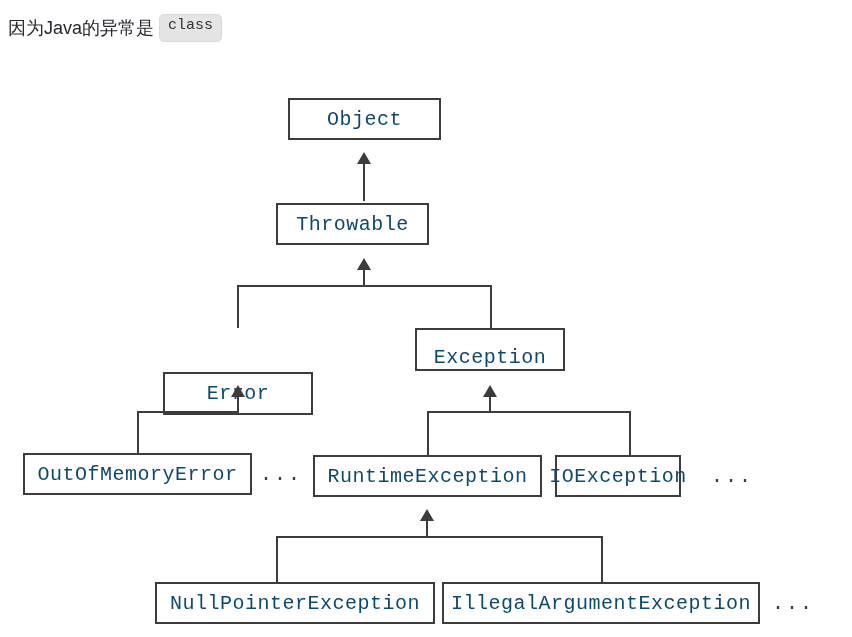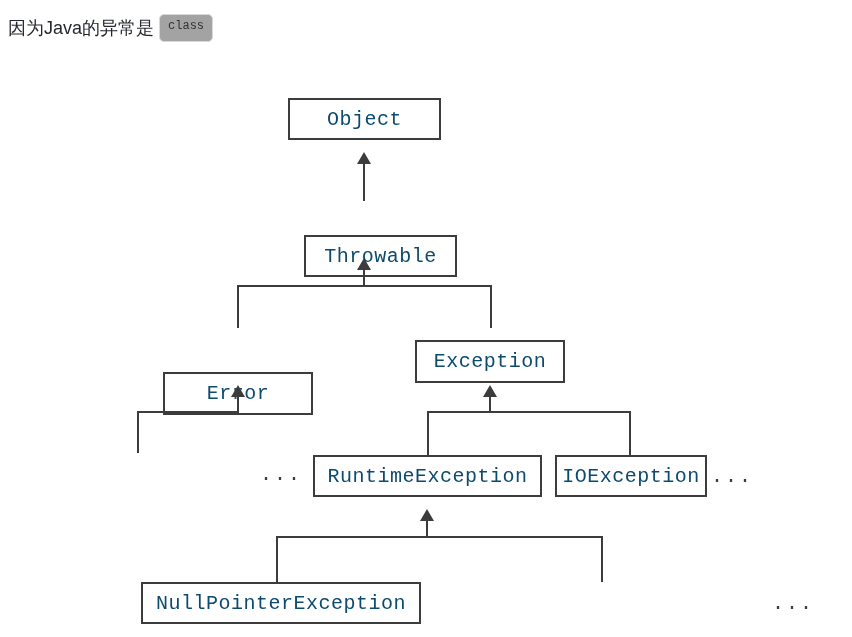--- a/index.html
+++ b/index.html
@@ -11,22 +11,22 @@
     font-family:"Liberation Mono","DejaVu Sans Mono",monospace;
   }
   .heading{
     position:absolute;left:8px;top:14px;
     font-family:"Liberation Sans","DejaVu Sans",sans-serif;
     font-size:18px;line-height:28px;color:#25292e;
     display:flex;white-space:pre;
   }
   .code-chip{
     font-family:"Liberation Mono","DejaVu Sans Mono",monospace;
-    font-size:12px;line-height:18px;color:#333333;
-    background:#a3a3a3;border:1px solid #d9d9d9;border-radius:5px;
+    font-size:15px;line-height:18px;color:#333333;
+    background:#e5e5e5;border:1px solid #d9d9d9;border-radius:5px;
     padding:2px 8px 3px 8px;margin:0 5px;
   }
   .node{
     position:absolute;box-sizing:border-box;
     border:2px solid #3c3c3c;background:#ffffff;
     display:flex;align-items:center;justify-content:center;
     font-size:20px;letter-spacing:0.5px;color:#0c4a6e;
     white-space:nowrap;
   }
   .seg{position:absolute;background:#3c3c3c;}
@@ -48,47 +48,53 @@
 
   <div class="heading">
     <span>因为Java的异常是</span>
     <span class="code-chip">class</span>
   </div>
 
   <div class="node" style="left:288px;top:98px;width:153px;height:42px;">
     <span>Object</span>
   </div>
 
-  <div class="node" style="left:304px;top:203px;width:153px;height:42px;margin-top:32px;">
+  <div class="node" style="left:276px;top:203px;width:153px;height:42px;">
     <span>Throwable</span>
   </div>
 
   <div class="node" style="left:163px;top:328px;width:150px;height:43px;margin-top:44px;">
     <span>Error</span>
   </div>
 
-  <div class="node" style="left:415px;top:340px;width:150px;height:43px;">
+  <div class="node" style="left:415px;top:328px;width:150px;height:43px;align-items:flex-end;">
     <span>Exception</span>
   </div>
 
+  <div class="node" style="left:23px;top:453px;width:229px;height:42px;">
+    <span>OutOfMemoryError</span>
+  </div>
   <div class="dots" style="left:260px;top:453px;height:42px;">...</div>
 
   <div class="node" style="left:313px;top:455px;width:229px;height:42px;">
     <span>RuntimeException</span>
   </div>
 
-  <div class="node" style="left:555px;top:455px;width:152px;height:42px;">
+  <div class="node" style="left:555px;top:455px;width:126px;height:42px;">
     <span>IOException</span>
   </div>
   <div class="dots" style="left:711px;top:455px;height:42px;">...</div>
 
-  <div class="node" style="left:141px;top:582px;width:280px;height:42px;">
+  <div class="node" style="left:155px;top:582px;width:280px;height:42px;">
     <span>NullPointerException</span>
   </div>
 
+  <div class="node" style="left:442px;top:582px;width:318px;height:42px;">
+    <span>IllegalArgumentException</span>
+  </div>
   <div class="dots" style="left:772px;top:582px;height:42px;">...</div>
 
   <div>
     <div class="arrow-up" style="left:357px;top:152px;"></div>
     <div class="seg" style="left:363px;top:164px;width:2px;height:37px;"></div>
   </div>
 
   <div>
     <div class="arrow-up" style="left:357px;top:258px;"></div>
     <div class="seg" style="left:363px;top:270px;width:2px;height:17px;"></div>

